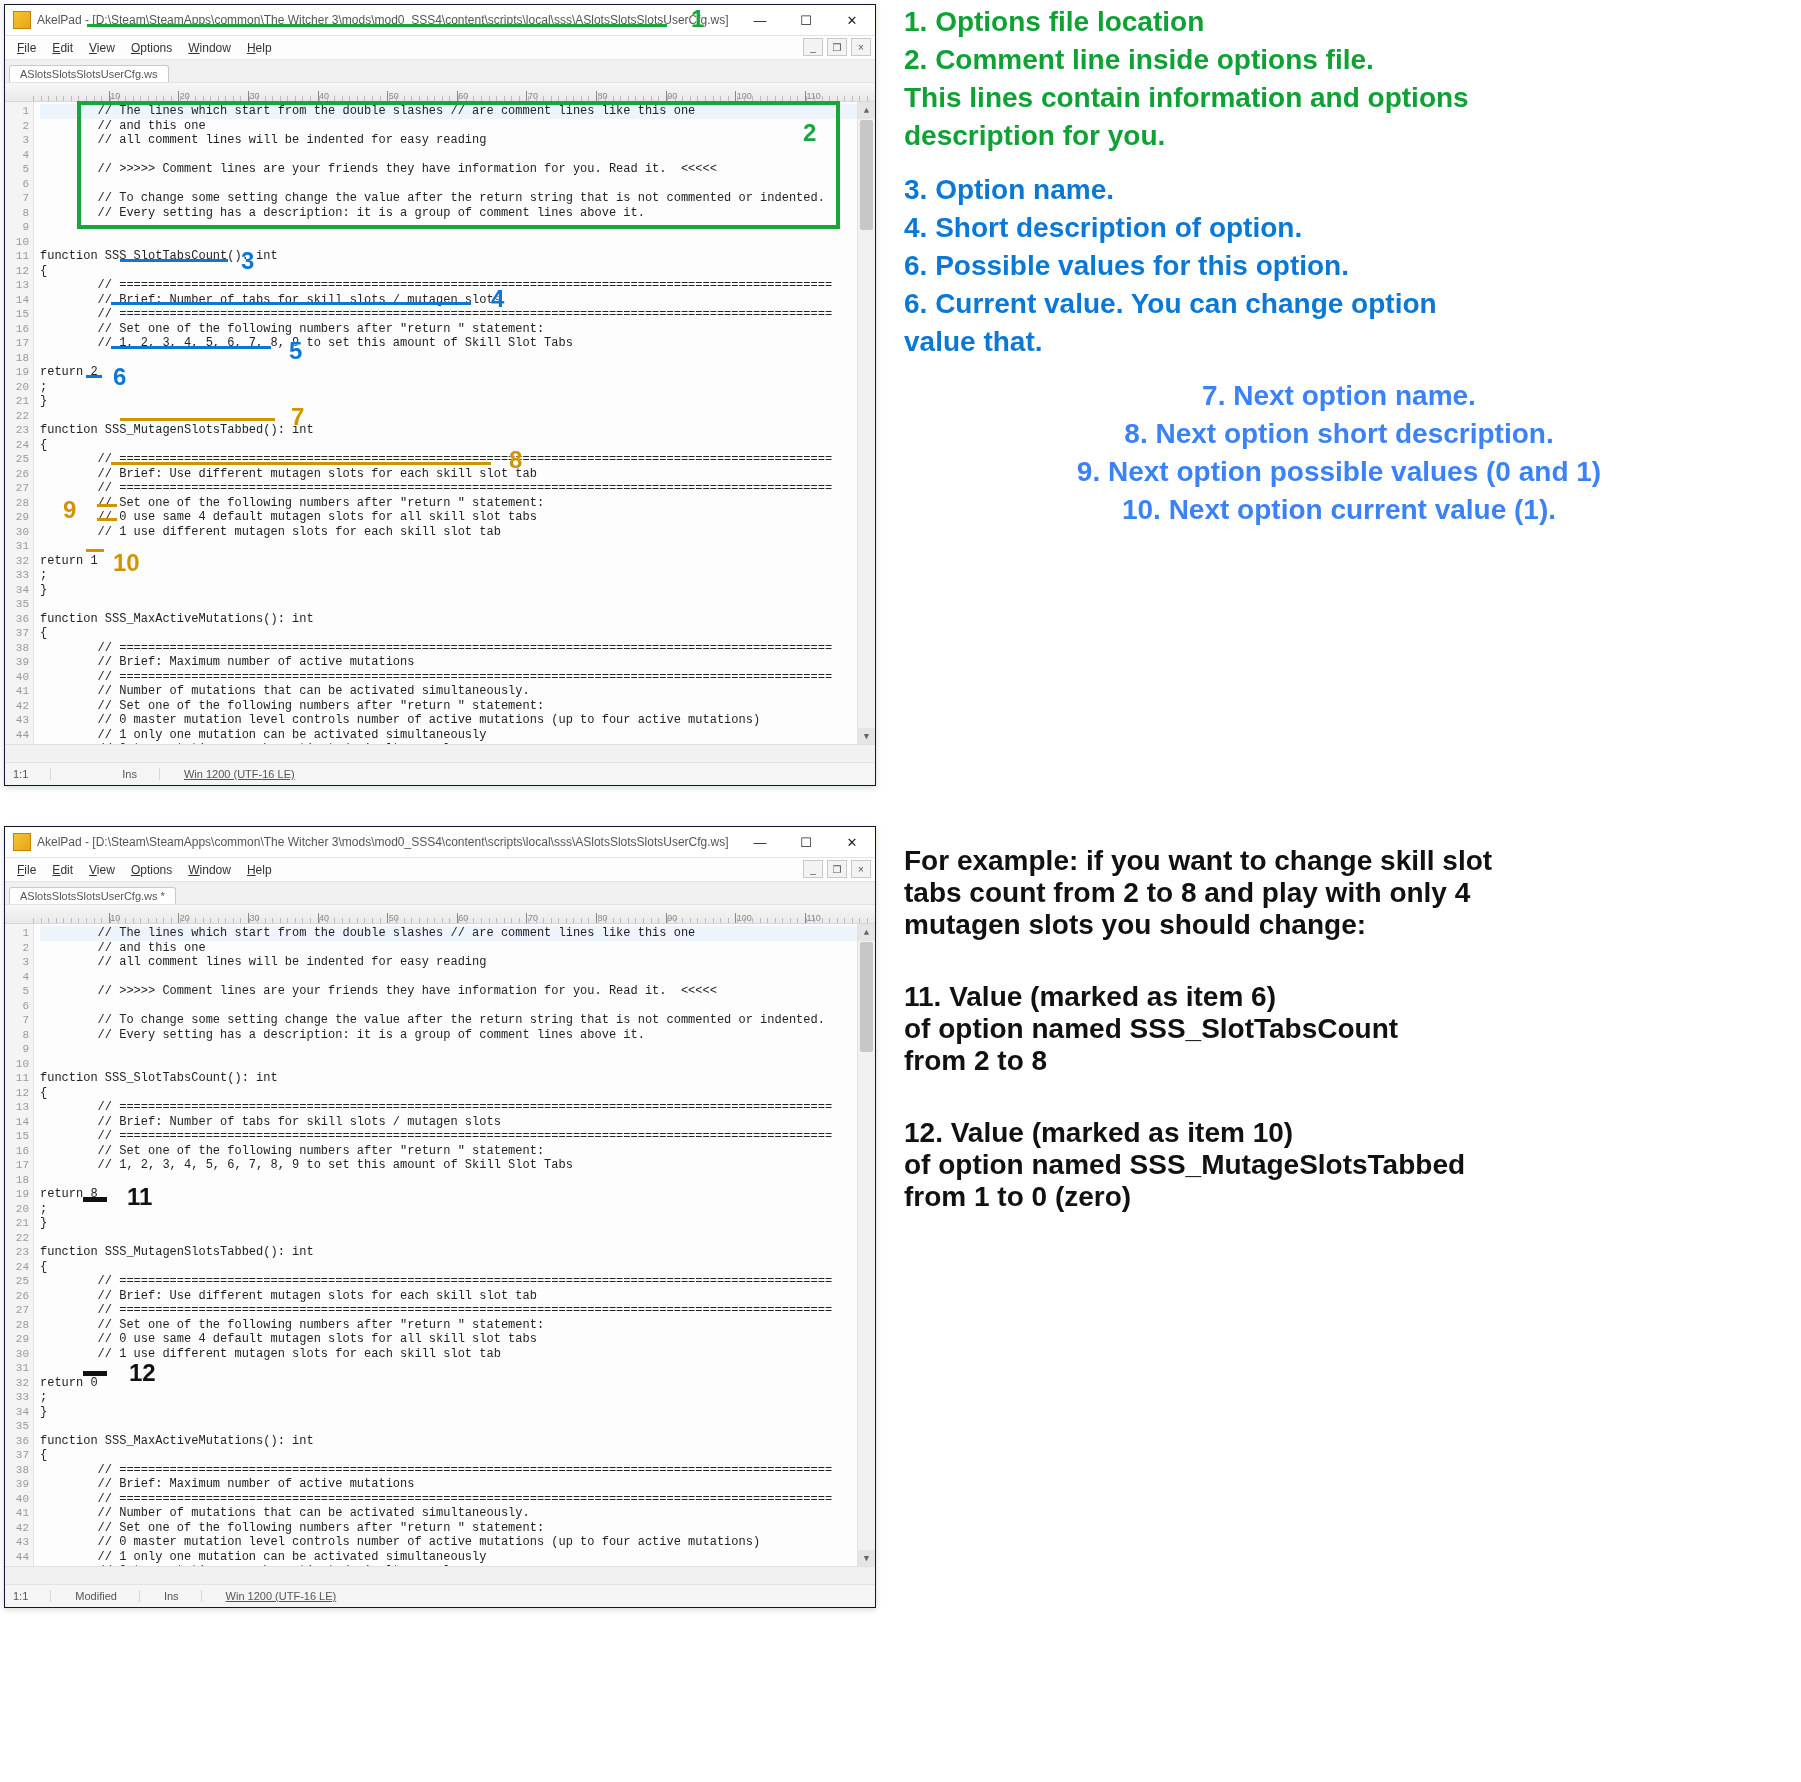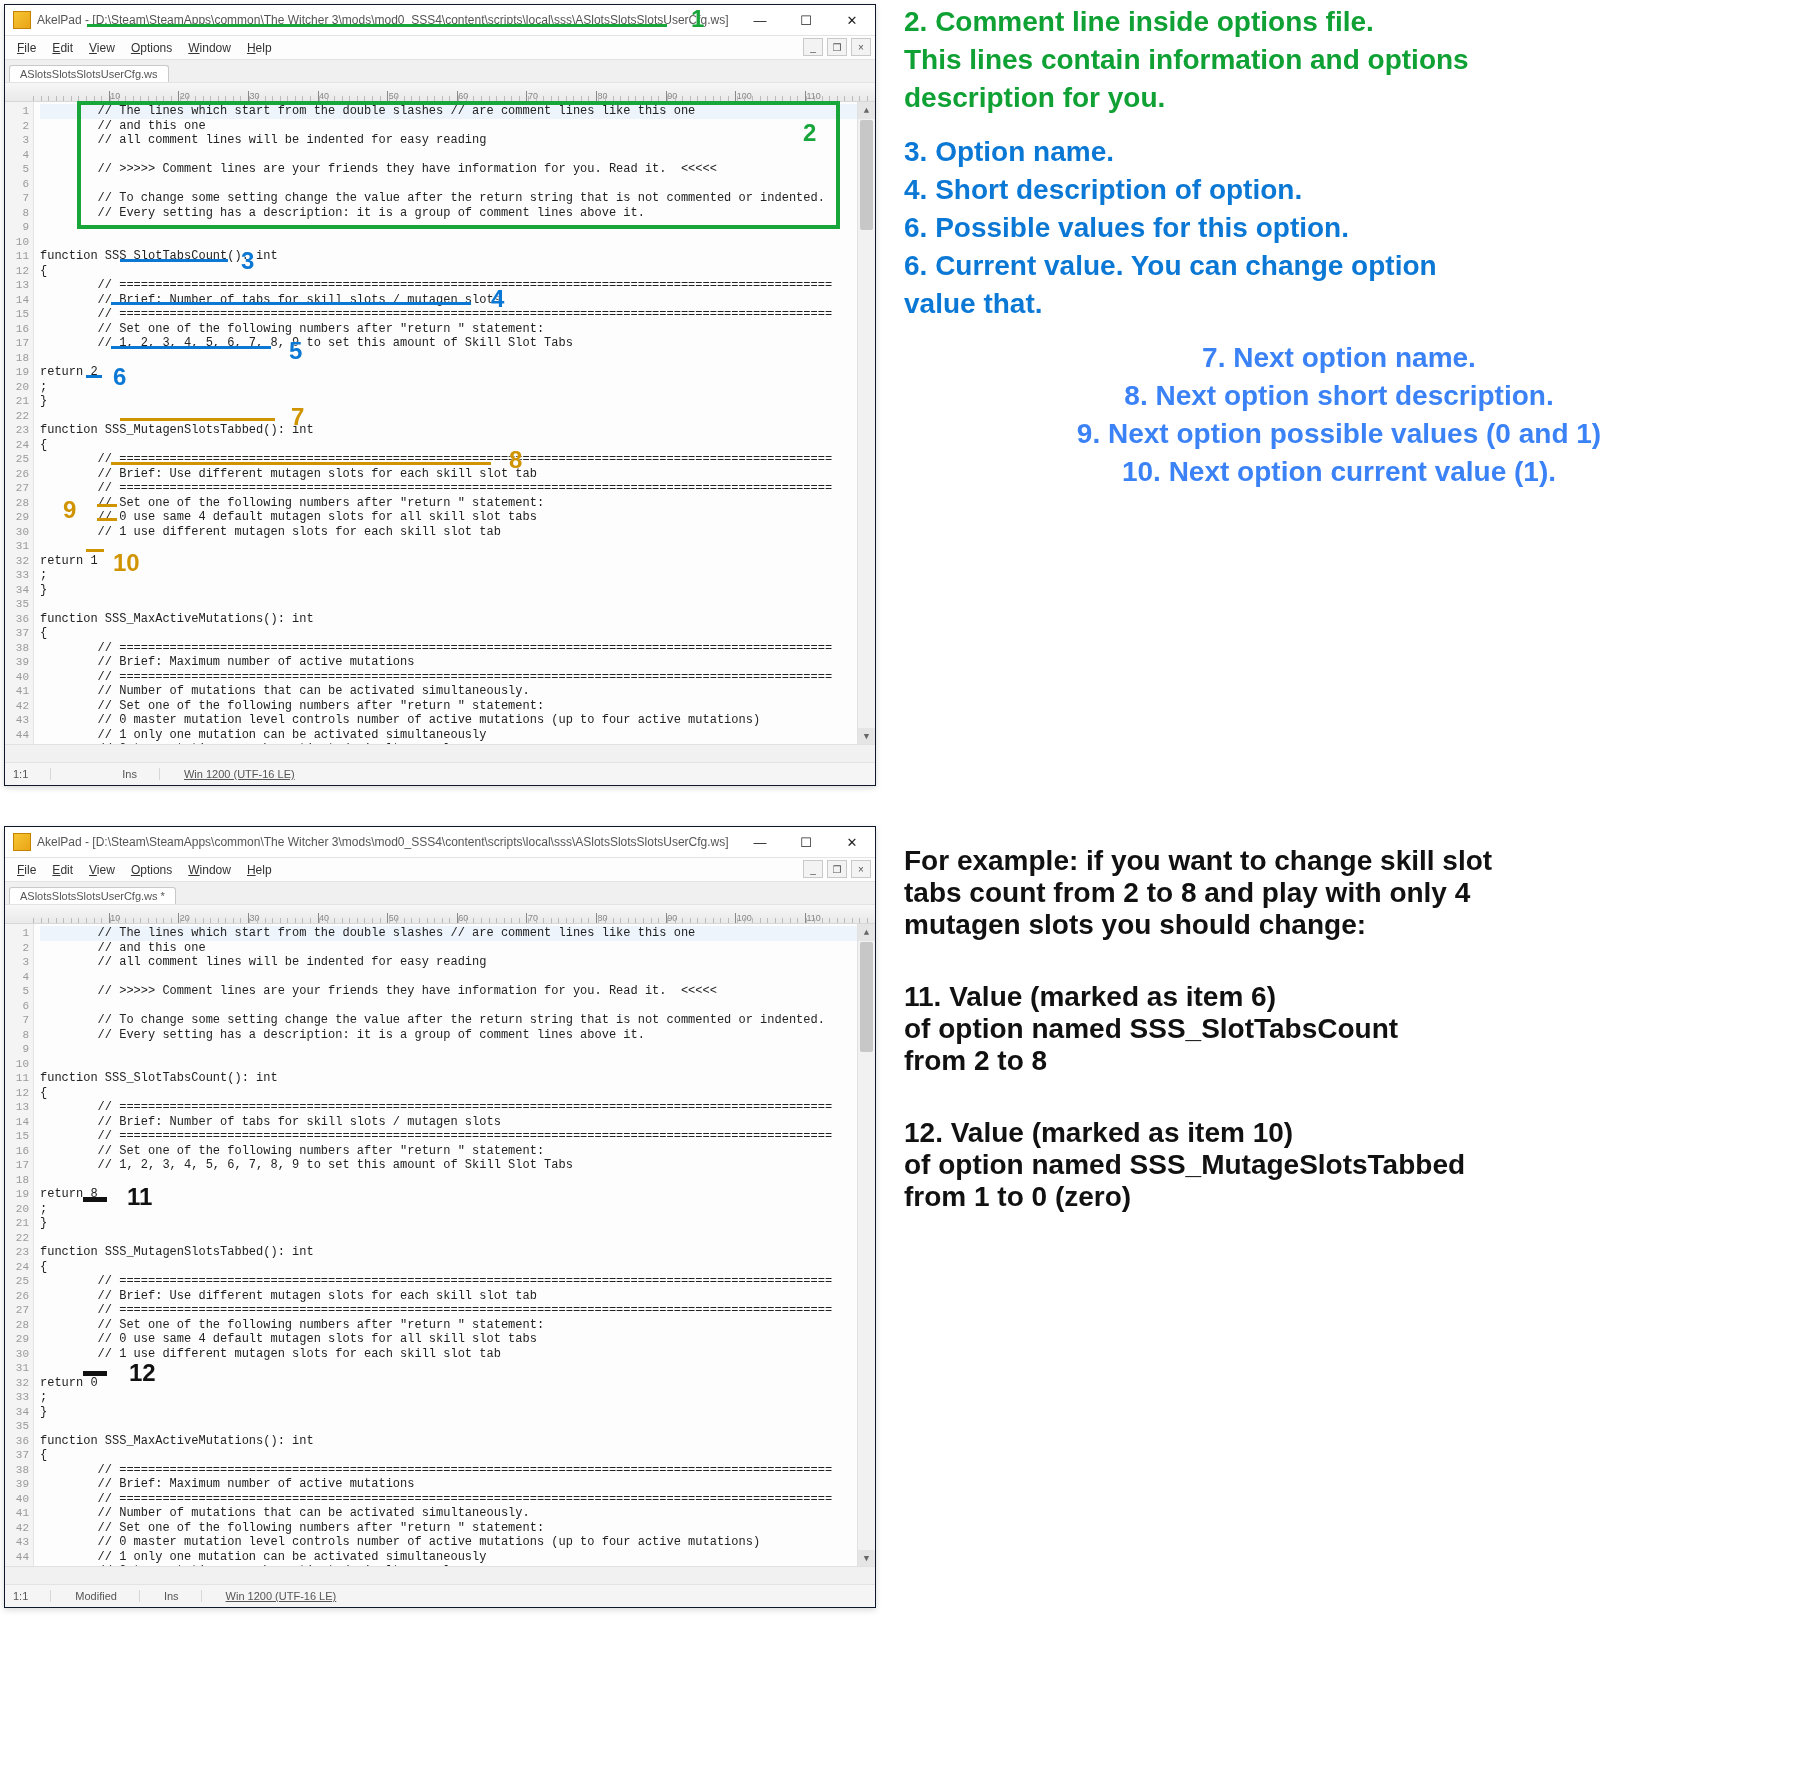--- a/index.html
+++ b/index.html
@@ -437,20 +437,21 @@
           <div class="uline amber" style="left:92px;top:513px;width:20px;"></div>
           <div class="ann-num" style="left:58px;top:493px;color:#d19401;">9</div>
 
           <div class="uline amber" style="left:81px;top:544px;width:18px;"></div>
           <div class="ann-num" style="left:108px;top:546px;color:#d19401;">10</div>
         </div>
       </div>
     </div>
 
     <div class="legend-col" id="legendA">
+        <div class="leg c-green">1. Options file location</div>
         <div class="leg c-green">2. Comment line inside options file.</div>
         <div class="leg c-green">This lines contain information and options</div>
         <div class="leg c-green">description for you.</div>
         <div style="height: 16px;"></div>
         <div class="leg c-blue">3. Option name.</div>
         <div class="leg c-blue">4. Short description of option.</div>
         <div class="leg c-blue">6. Possible values for this option.</div>
         <div class="leg c-blue">6. Current value. You can change option</div>
         <div class="leg c-blue">value that.</div>
         <div style="height: 16px;"></div>

